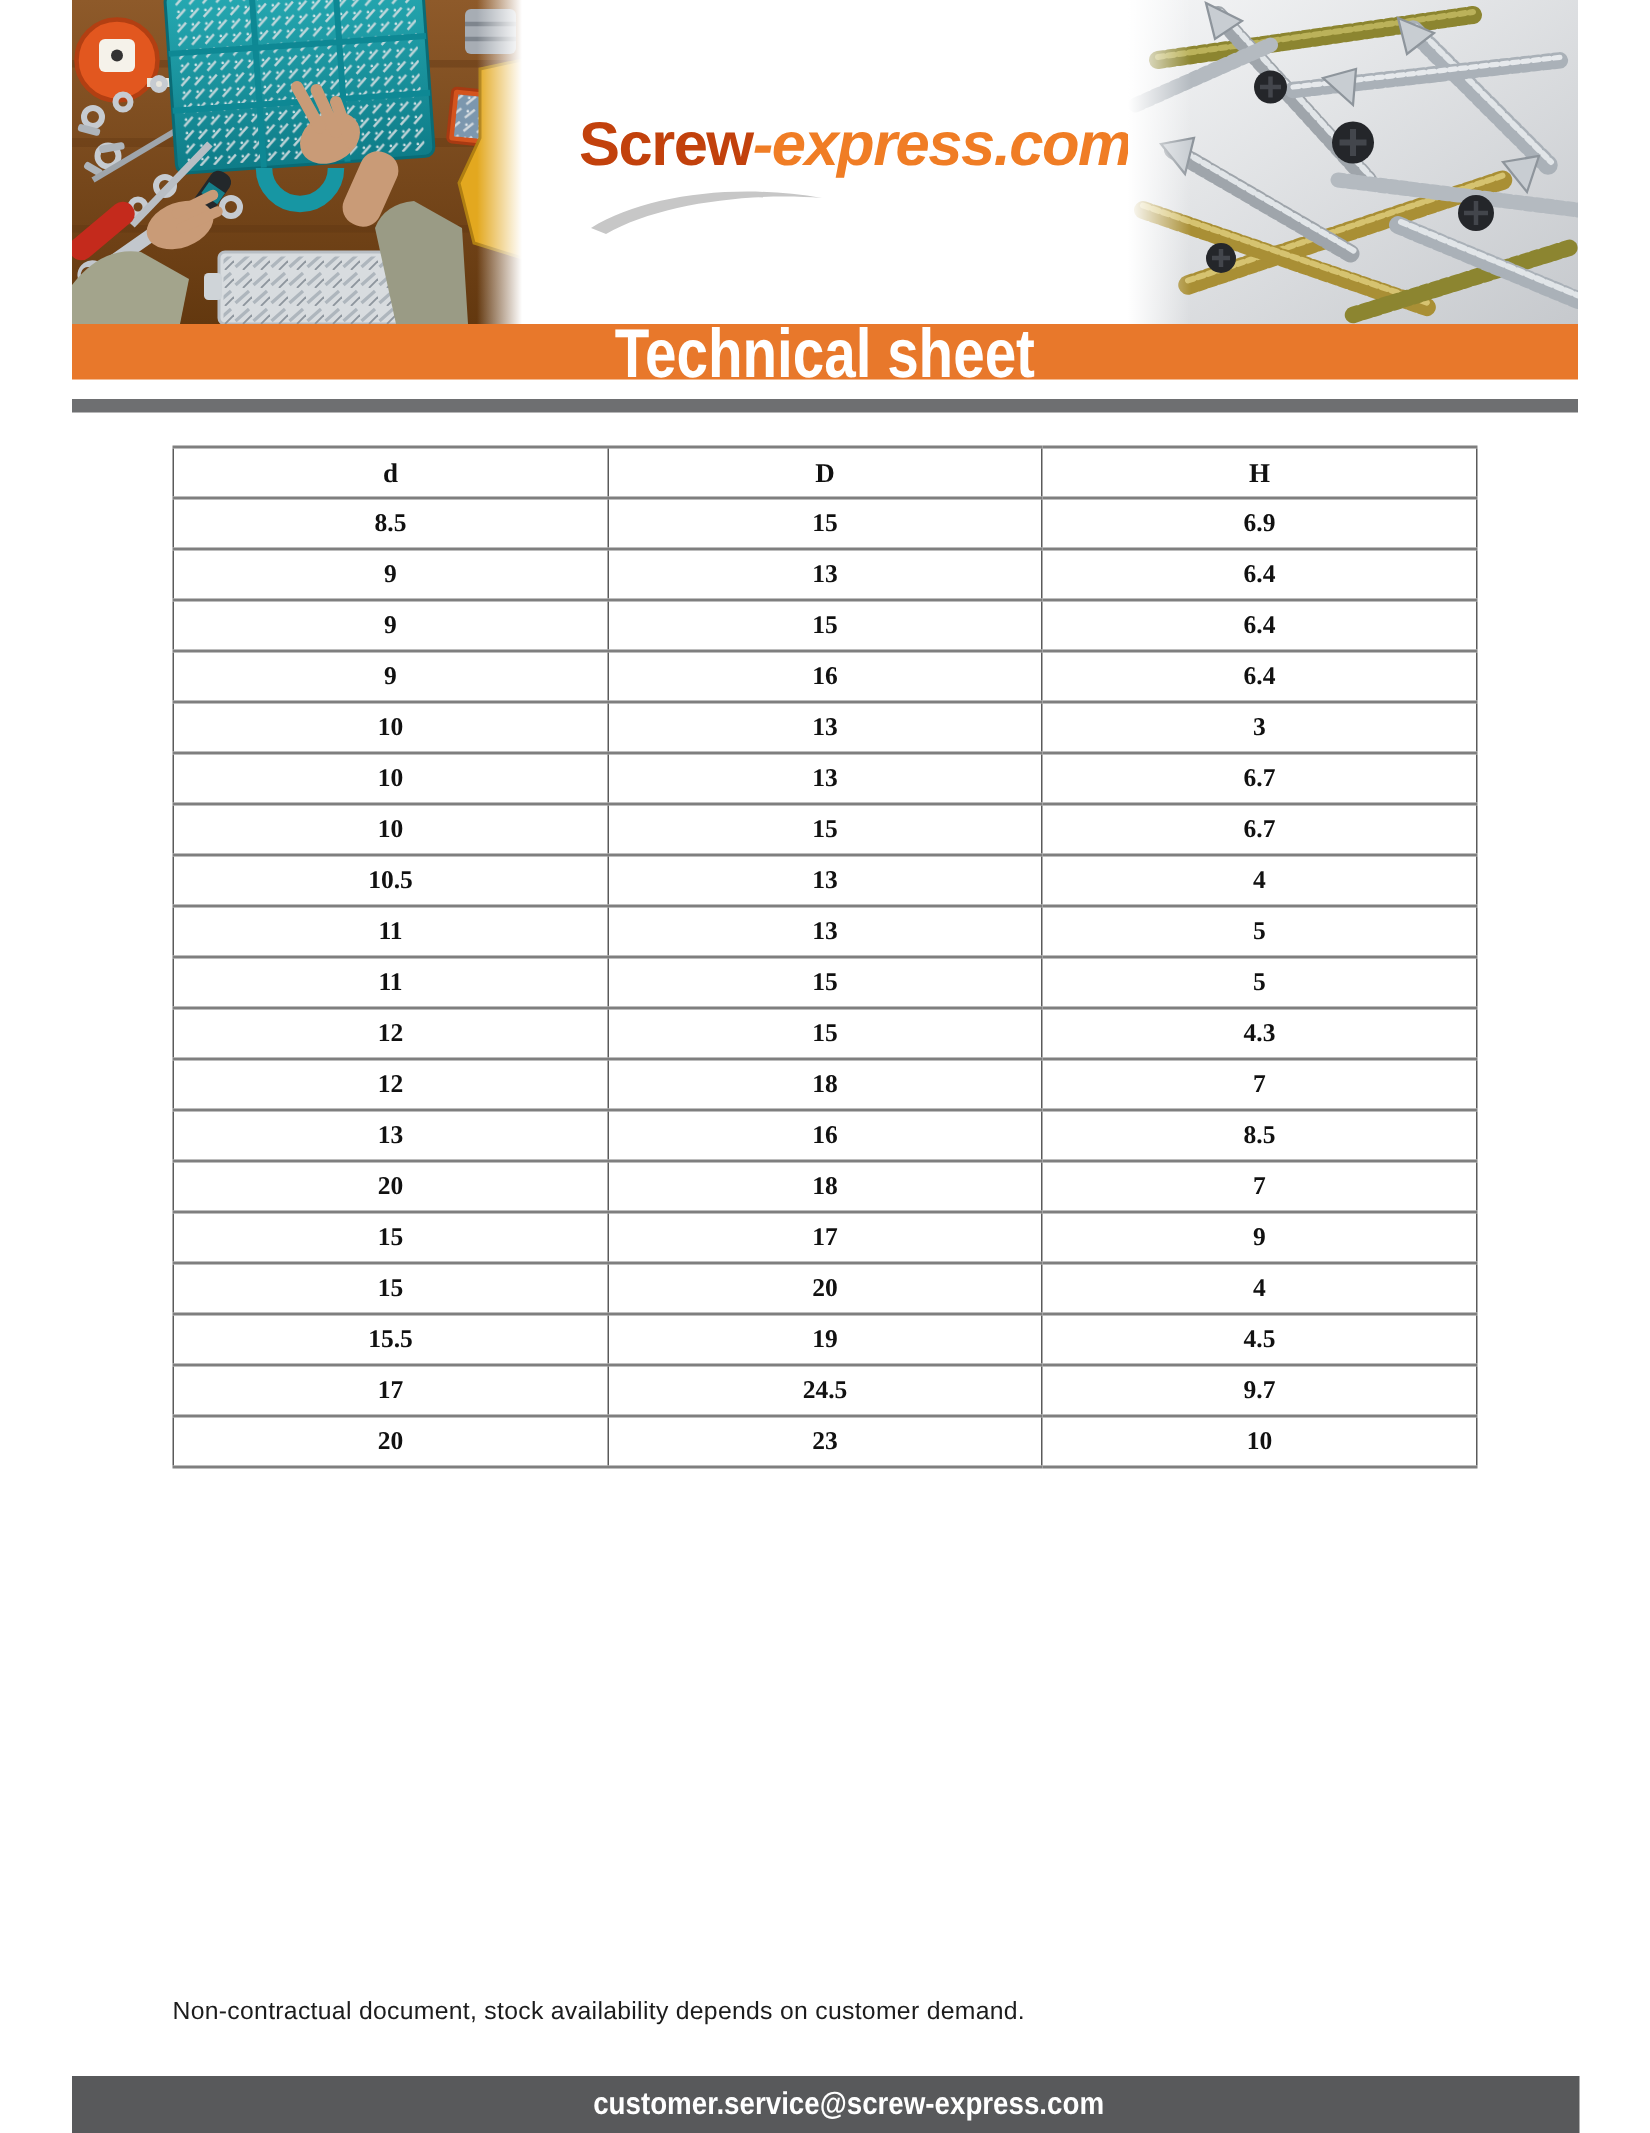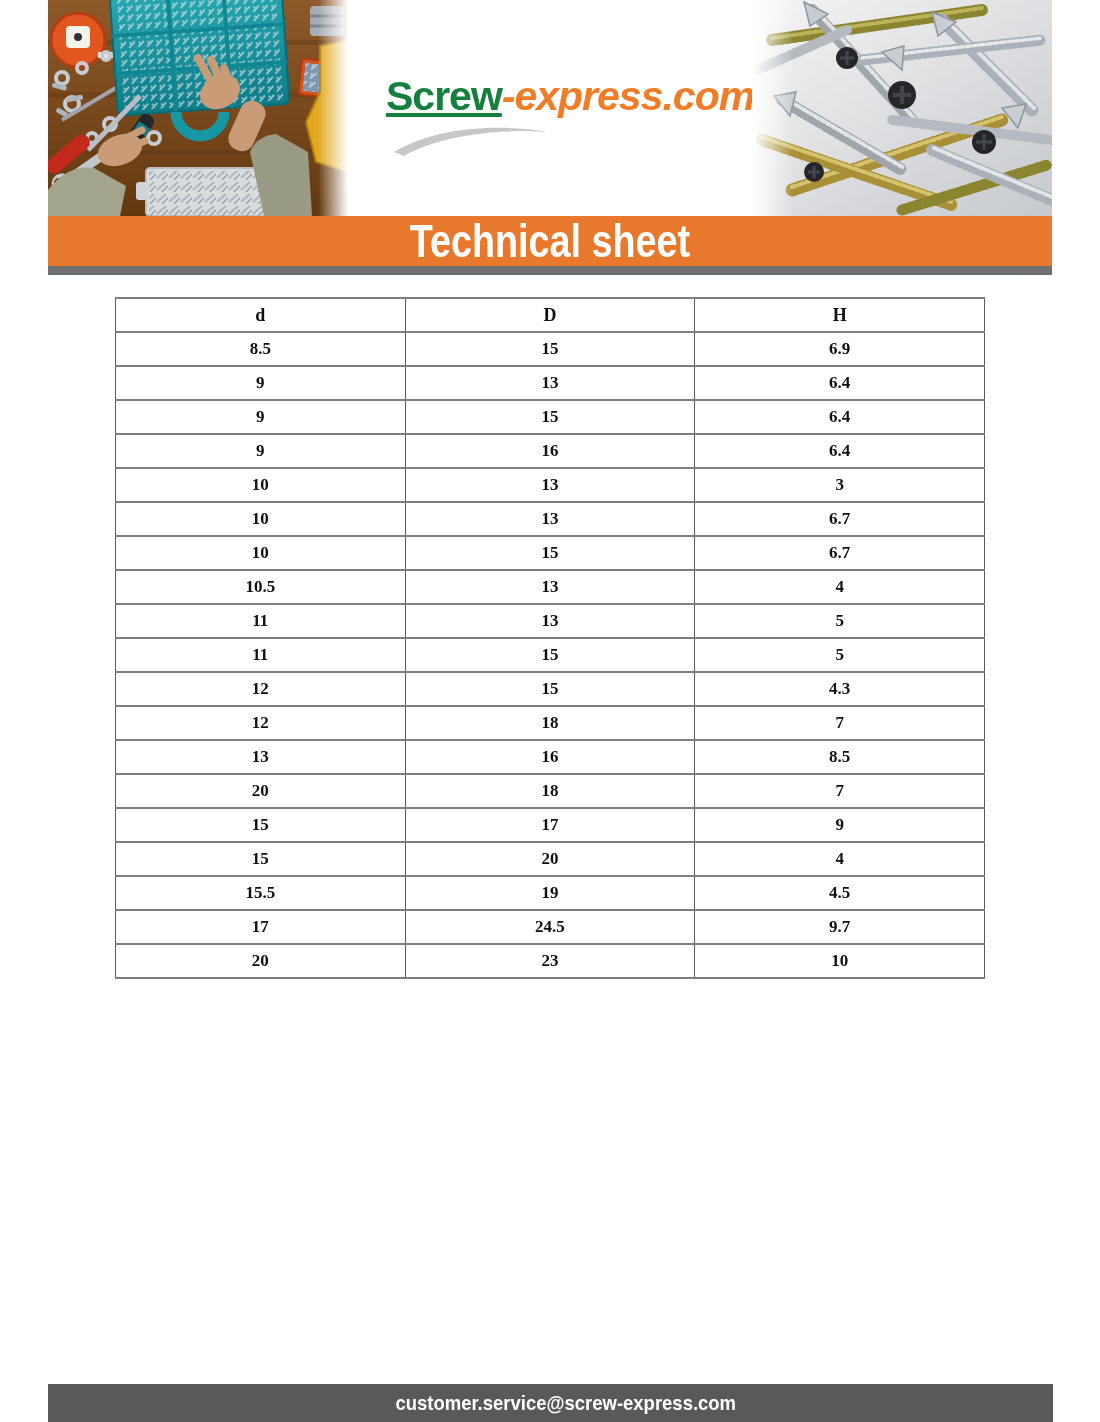--- a/index.html
+++ b/index.html
@@ -8,26 +8,26 @@
     font-family:"Liberation Sans",sans-serif;
   }
   
   .photo{position:absolute;top:0;height:216px;display:block;}
   .photo-left{left:48px;width:300px;}
   .photo-right{left:752px;width:300px;}
   .logo{
     position:absolute;left:386px;top:76px;white-space:nowrap;
     font-size:41px;font-weight:bold;letter-spacing:-1px;line-height:1;
   }
-  .logo-primary{color:#15803d;text-decoration:underline;}
+  .logo-primary{color:#c2410c;}
   .logo-secondary{color:#F07D25;font-style:italic;text-align:right;}
   .logo-swoosh{position:absolute;left:390px;top:120px;width:165px;height:38px;}
   
   .banner{
-    position:absolute;left:48px;top:216px;width:1004px;height:50px;
+    position:absolute;left:48px;top:216px;width:1004px;height:37px;
     background:#E8782B;display:flex;align-items:center;justify-content:center;
   }
   .banner-title{
     display:inline-block;color:#ffffff;font-weight:bold;font-size:46px;line-height:50px;
     transform:scaleX(0.82);transform-origin:50% 50%;letter-spacing:0px;
   }
   .banner-divider{
     position:absolute;left:48px;top:266px;width:1004px;height:9px;background:#6E6F71;
   }
   
@@ -346,18 +346,19 @@
           <td>9.7</td>
         </tr>
         <tr>
           <td>20</td>
           <td>23</td>
           <td>10</td>
         </tr>
       </tbody>
   </table>
 
+  <p class="note">Non-contractual document, stock availability depends on customer demand.</p>
 
   <div class="bottom-bar">
     <span class="bottom-bar-email">customer.service@screw-express.com</span>
   </div>
 
 </div>
 
 </body></html>

